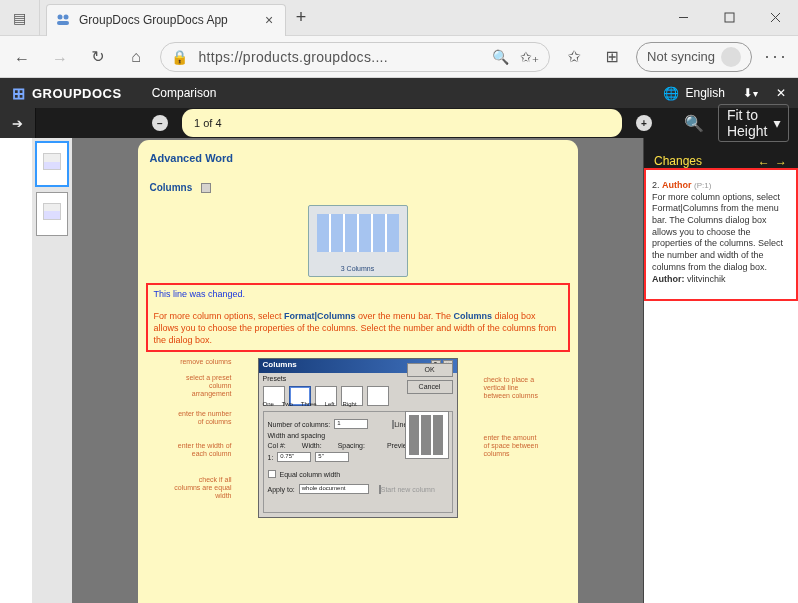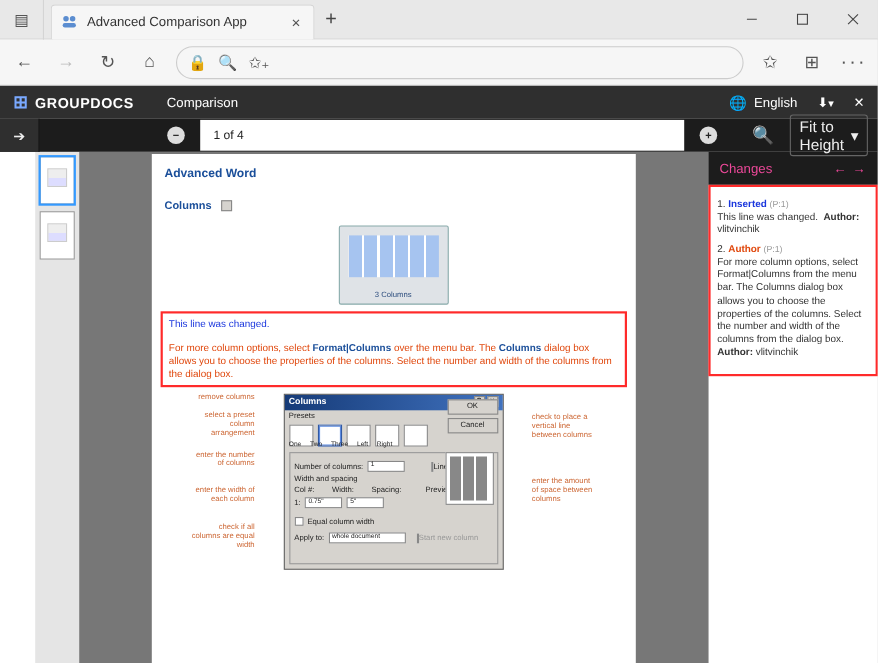--- a/index.html
+++ b/index.html
@@ -43,21 +43,21 @@
 .toolbar .circbtn { width: 16px; height: 16px; border-radius: 50%; background: #ddd; color: #222; display: flex; align-items: center; justify-content: center; font-size: 10px; font-weight: bold; }
 
 
 .workspace { display: flex; height: 508px; margin-left: 32px; }
 .thumbs { width: 40px; background: #e5e5e5; padding: 4px; display: flex; flex-direction: column; gap: 6px; }
 .thumb { width: 32px; height: 44px; background: #fff; border: 1px solid #999; }
 .thumb.active { outline: 2px solid #3399ff; outline-offset: -1px; }
 .thumb .mini { width: 60%; height: 40%; margin: 10px auto; background: linear-gradient(#eee 50%, #ddf 50%); border: 1px solid #ccc; }
 
 .docarea { flex: 1; background: #777; overflow: hidden; display: flex; justify-content: center; padding: 2px 0; }
-.page { width: 440px; background: #ffffff; padding: 8px 12px; font-size: 10px; color: #222; position: relative; }
+.page { width: 440px; background: #fef9c3; padding: 8px 12px; font-size: 10px; color: #222; position: relative; border-radius: 11px; }
 .page h3 { color: #1b4f9a; font-size: 11px; font-weight: bold; margin: 4px 0 10px; }
 .page h4 { color: #1b4f9a; font-size: 10px; font-weight: bold; margin: 8px 0 6px; }
 .page .body { font-size: 9px; line-height: 1.35; color: #333; }
 .redbox { border: 2px solid #ff2a2a; padding: 4px 6px; margin: 6px -4px; }
 .inserted { color: #1a36dd; font-size: 9px; }
 .deleted { color: #e0470c; font-size: 9px; line-height: 1.35; }
 .deleted b { color: #1b4f9a; }
 .figure { display: block; margin: 8px auto; }
 .colimg { width: 100px; height: 72px; background: #dfe3e7; border: 1px solid #8aa; margin: 6px auto; border-radius: 2px; position: relative; }
 .colimg::before { content: ""; position: absolute; inset: 8px 8px 24px 8px; background: repeating-linear-gradient(90deg, #a6c4f0 0 12px, #fff 12px 14px); }
@@ -78,21 +78,21 @@
 .dialog .inp { width: 34px; height: 10px; background: #fff; border: 1px solid #888; font-size: 6px; padding: 0 2px; }
 .dialog .chk { width: 8px; height: 8px; background: #fff; border: 1px solid #888; }
 .dialog .prev { position: absolute; top: 52px; right: 8px; width: 44px; height: 48px; background: #fff; border: 1px solid #888; }
 .dialog .prev::before { content: ""; position: absolute; inset: 3px; background: repeating-linear-gradient(90deg, #888 0 10px, #fff 10px 12px); }
 
 .side-ann { position: absolute; font-size: 7px; color: #c63; line-height: 1.1; text-align: right; width: 58px; }
 .side-ann.r { text-align: left; }
 
 
 .changes { width: 155px; background: #fff; border-left: 1px solid #444; font-size: 10px; }
-.changes .head { height: 30px; background: #1c1c1c; color: #ec4899; display: flex; align-items: center; justify-content: space-between; padding: 0 10px; font-size: 12px; }
+.changes .head { height: 30px; background: #1c1c1c; color: #fde047; display: flex; align-items: flex-end; justify-content: space-between; padding: 0 10px; font-size: 12px; }
 .changes .head .arrows { font-size: 12px; letter-spacing: 1px; }
 .ch-body { border: 2px solid #ff2a2a; padding: 4px 6px 8px; }
 .ch-item { margin: 6px 0; font-size: 9px; line-height: 1.3; color: #333; }
 .ch-item .t-ins { color: #1a36dd; font-weight: bold; }
 .ch-item .t-del { color: #e0470c; font-weight: bold; }
 .ch-item .pg { color: #999; font-size: 8px; }
 .ch-item .auth { font-weight: bold; }
 </style>
 </head>
 <body>
@@ -100,21 +100,21 @@
 <div class="titlebar">
   <div class="sidebar-btn">▤</div>
   <div class="tab">
     <span class="favicon">
       <svg viewBox="0 0 16 16" width="16" height="16">
           <circle cx="5" cy="5" r="2.5" fill="#5b8dd0"></circle>
           <circle cx="11" cy="5" r="2.5" fill="#5b8dd0"></circle>
           <rect x="2" y="9" width="12" height="4" rx="2" fill="#5b8dd0"></rect>
         </svg>
     </span>
-    <span class="title">Advanced Comparison App</span>
+    <span class="title">GroupDocs GroupDocs App</span>
     <span class="close">×</span>
   </div>
   <div class="newtab">+</div>
   <div class="winctrls">
     <div>
         <svg width="11" height="11">
           <line x1="1" y1="5.5" x2="10" y2="5.5" stroke="#444" stroke-width="1"></line>
         </svg>
       </div>
     <div>
@@ -131,25 +131,30 @@
   </div>
 </div>
 
 <div class="addrbar">
   <div class="nav">←</div>
   <div class="nav fwd">→</div>
   <div class="nav">↻</div>
   <div class="nav">⌂</div>
   <div class="urlbox">
     <span>🔒</span>
+    <span class="url">https://products.groupdocs....</span>
     <span>🔍</span>
     <span>✩₊</span>
   </div>
   <div class="nav">✩</div>
   <div class="nav">⊞</div>
+  <div class="pill">
+    <span>Not syncing</span>
+    <span class="avatar"></span>
+  </div>
   <div class="menu">···</div>
 </div>
 
 <div class="appbar">
   <div class="logo">
     <span class="mark">⊞</span>
     <span>GROUPDOCS</span>
   </div>
   <span class="title2">Comparison</span>
   <div class="right">
@@ -279,28 +284,20 @@
     </div>
   </div>
 
   <div class="changes">
     <div class="head">
       <span>Changes</span>
       <span class="arrows">← →</span>
     </div>
     <div class="ch-body">
       <div class="ch-item">
-        <span>1.</span>
-        <span class="t-ins">Inserted</span>
-        <span class="pg">(P:1)</span><br>
-        <span>This line was changed.</span>
-        &nbsp;<span class="auth">Author:</span>
-        <span>vlitvinchik</span>
-      </div>
-      <div class="ch-item">
         <span>2.</span>
         <span class="t-del">Author</span>
         <span class="pg">(P:1)</span><br>
         <span>For more column options, select Format|Columns from the menu bar. The Columns dialog box allows you to choose the properties of the columns. Select the number and width of the columns from the dialog box.</span><br>
         <span class="auth">Author:</span>
         <span>vlitvinchik</span>
       </div>
     </div>
   </div>
 </div>

